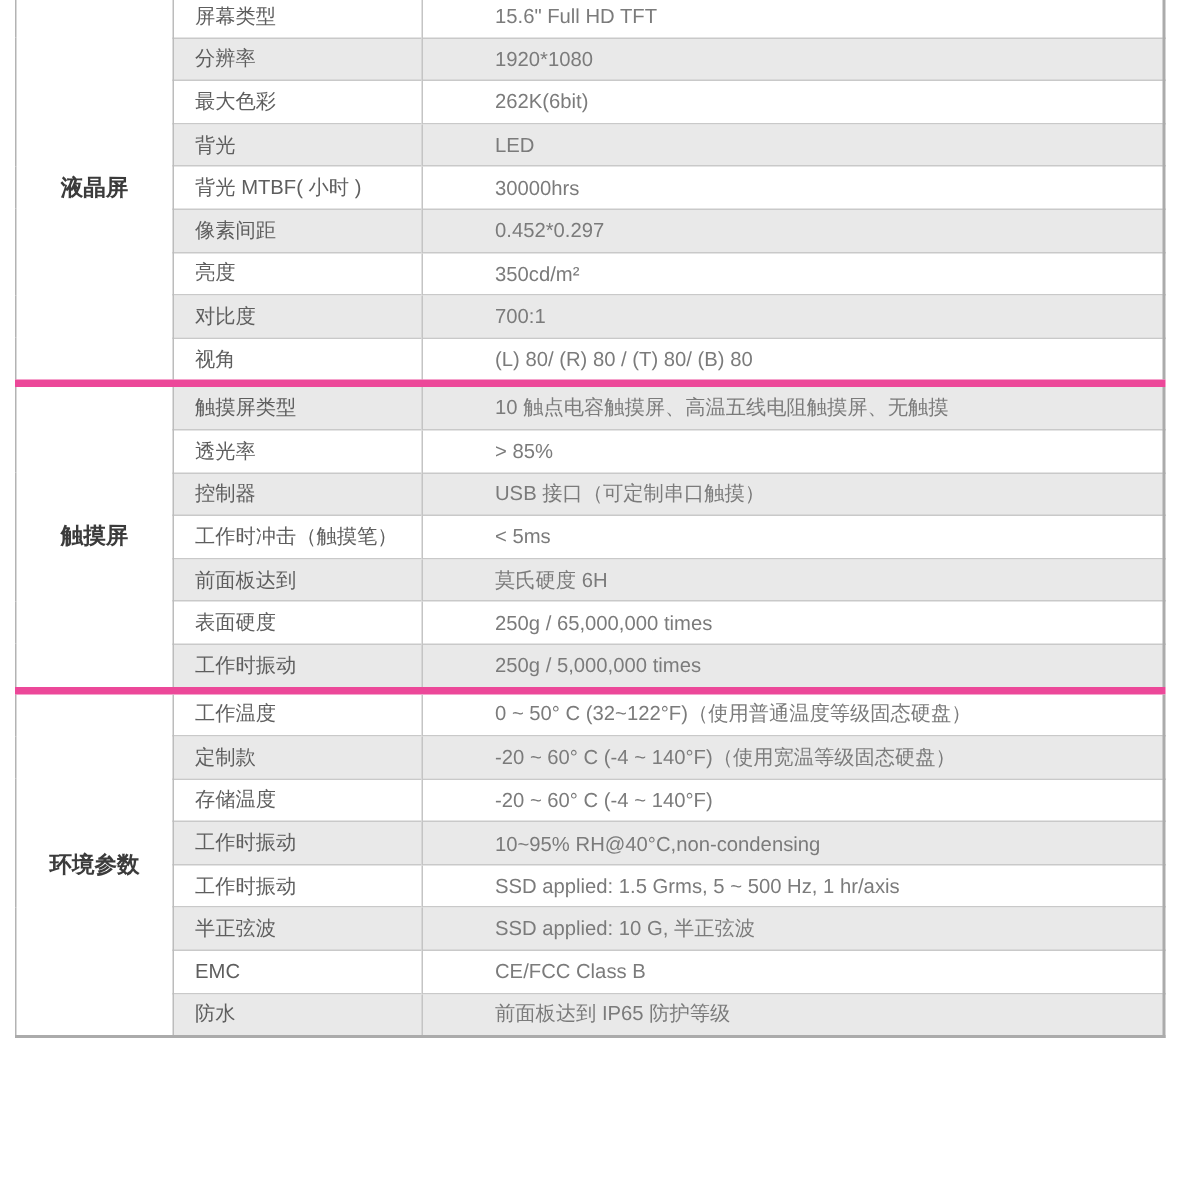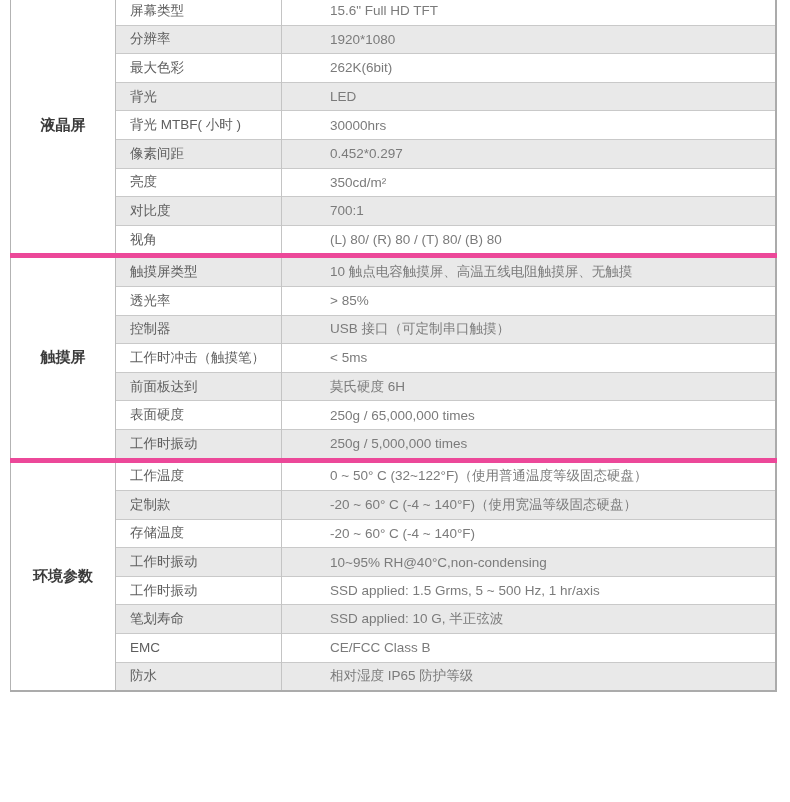--- a/index.html
+++ b/index.html
@@ -146,26 +146,26 @@
         </tr>
         <tr class="stripe">
           <td class="param">工作时振动</td>
           <td class="value">10~95% RH@40°C,non-condensing</td>
         </tr>
         <tr>
           <td class="param">工作时振动</td>
           <td class="value">SSD applied: 1.5 Grms, 5 ~ 500 Hz, 1 hr/axis</td>
         </tr>
         <tr class="stripe">
-          <td class="param">笔划寿命</td>
+          <td class="param">半正弦波</td>
           <td class="value">SSD applied: 10 G,  半正弦波</td>
         </tr>
         <tr>
           <td class="param">EMC</td>
           <td class="value">CE/FCC  Class B</td>
         </tr>
         <tr class="stripe">
           <td class="param">防水</td>
-          <td class="value">相对湿度 IP65 防护等级</td>
+          <td class="value">前面板达到 IP65 防护等级</td>
         </tr>
       </tbody>
   </table>
 </div>
 
 </body></html>

